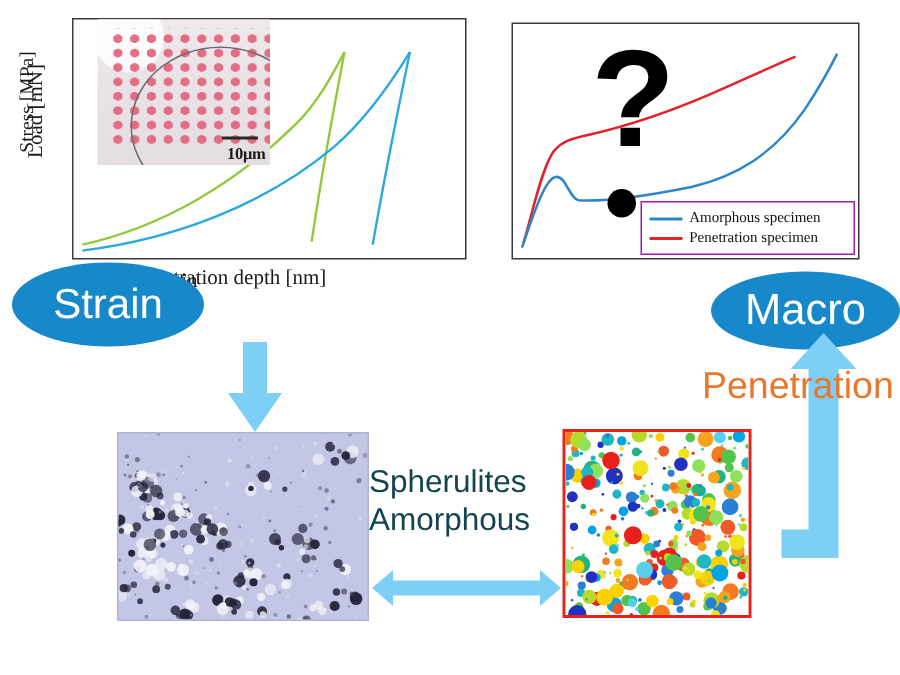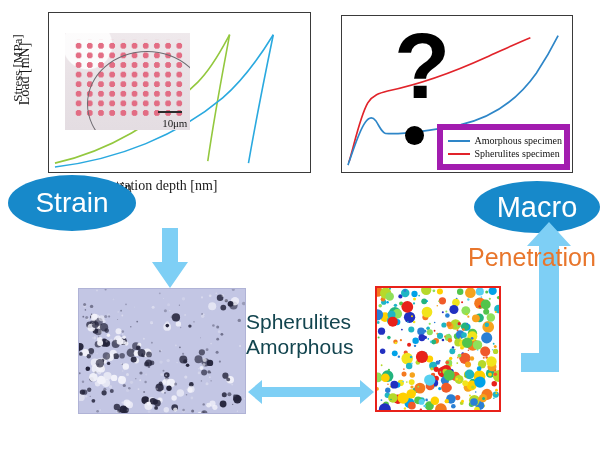--- a/index.html
+++ b/index.html
@@ -33,25 +33,26 @@
     text-align:center;
   }
 
   
   #micro-chart{left:48px;top:12px;width:263px;height:161px;}
   #load-label{left:-6px;top:66px;font-size:14px;transform:rotate(-90deg);}
   #depth-label{left:28px;top:178px;width:250px;font-size:14px;}
 
   
   #indent-inset{
-    position:absolute;left:16px;top:20px;width:125px;height:97px;
+    position:absolute;left:16px;top:0;width:115px;height:97px;
     background:
       radial-gradient(circle at 18% 12%, rgba(255,255,255,.85) 0 18%, rgba(0,0,0,0) 19%),
       linear-gradient(180deg,#efe9ec 0%, #e9e2e6 45%, #e4dde2 100%);
     overflow:hidden;
+    font-weight:bold;
   }
   #indent-inset .dotgrid{
     position:absolute;left:6px;top:6px;width:113px;height:80px;
     background-image:radial-gradient(#e2677f 0 40%, rgba(226,103,127,0) 42%);
     background-size:11.2px 9.6px;
     background-position:2px 2px;
     opacity:.95;
   }
   #indent-inset .arc{
     position:absolute;left:22px;top:18px;width:118px;height:104px;
@@ -76,22 +77,22 @@
     font-family:"Liberation Sans", sans-serif;
     font-size:92px;font-weight:700;color:#000000;line-height:1;
   }
   #qdot{
     position:absolute;left:63px;top:110px;width:19px;height:19px;
     border-radius:50%;background:#000000;
   }
 
   .legend-box{
     position:absolute;right:2px;bottom:2px;
-    border:6px solid #a21caf;background:#ffffff;
-    padding:4px 2px 4px 5px;
+    border:1px solid #a21caf;background:#ffffff;
+    padding:4px 22px 4px 5px;
   }
   .legend-row{display:flex;align-items:center;height:13px;}
   .legend-swatch{width:22px;height:2px;margin-right:5px;flex:0 0 auto;}
   .legend-text{
     font-family:"Liberation Serif", serif;font-size:10px;color:#111;white-space:nowrap;
   }
 
   
   .pill{
     position:absolute;
@@ -177,21 +178,21 @@
     <div id="qmark">?</div>
     <div id="qdot"></div>
 
     <div class="legend-box">
       <div class="legend-row">
         <span class="legend-swatch" style="background:#2E86C8"></span>
         <span class="legend-text">Amorphous specimen</span>
       </div>
       <div class="legend-row">
         <span class="legend-swatch" style="background:#E1232A"></span>
-        <span class="legend-text">Spherulites specimen</span>
+        <span class="legend-text">Penetration specimen</span>
       </div>
     </div>
   </div>
 
   <div class="axis-label-y" id="stress-label">Stress [MPa]</div>
   <div class="axis-label-x" id="strain-label">Strain</div>
 
   <div class="pill" id="micro-pill">
     <span>Strain</span>
   </div>

